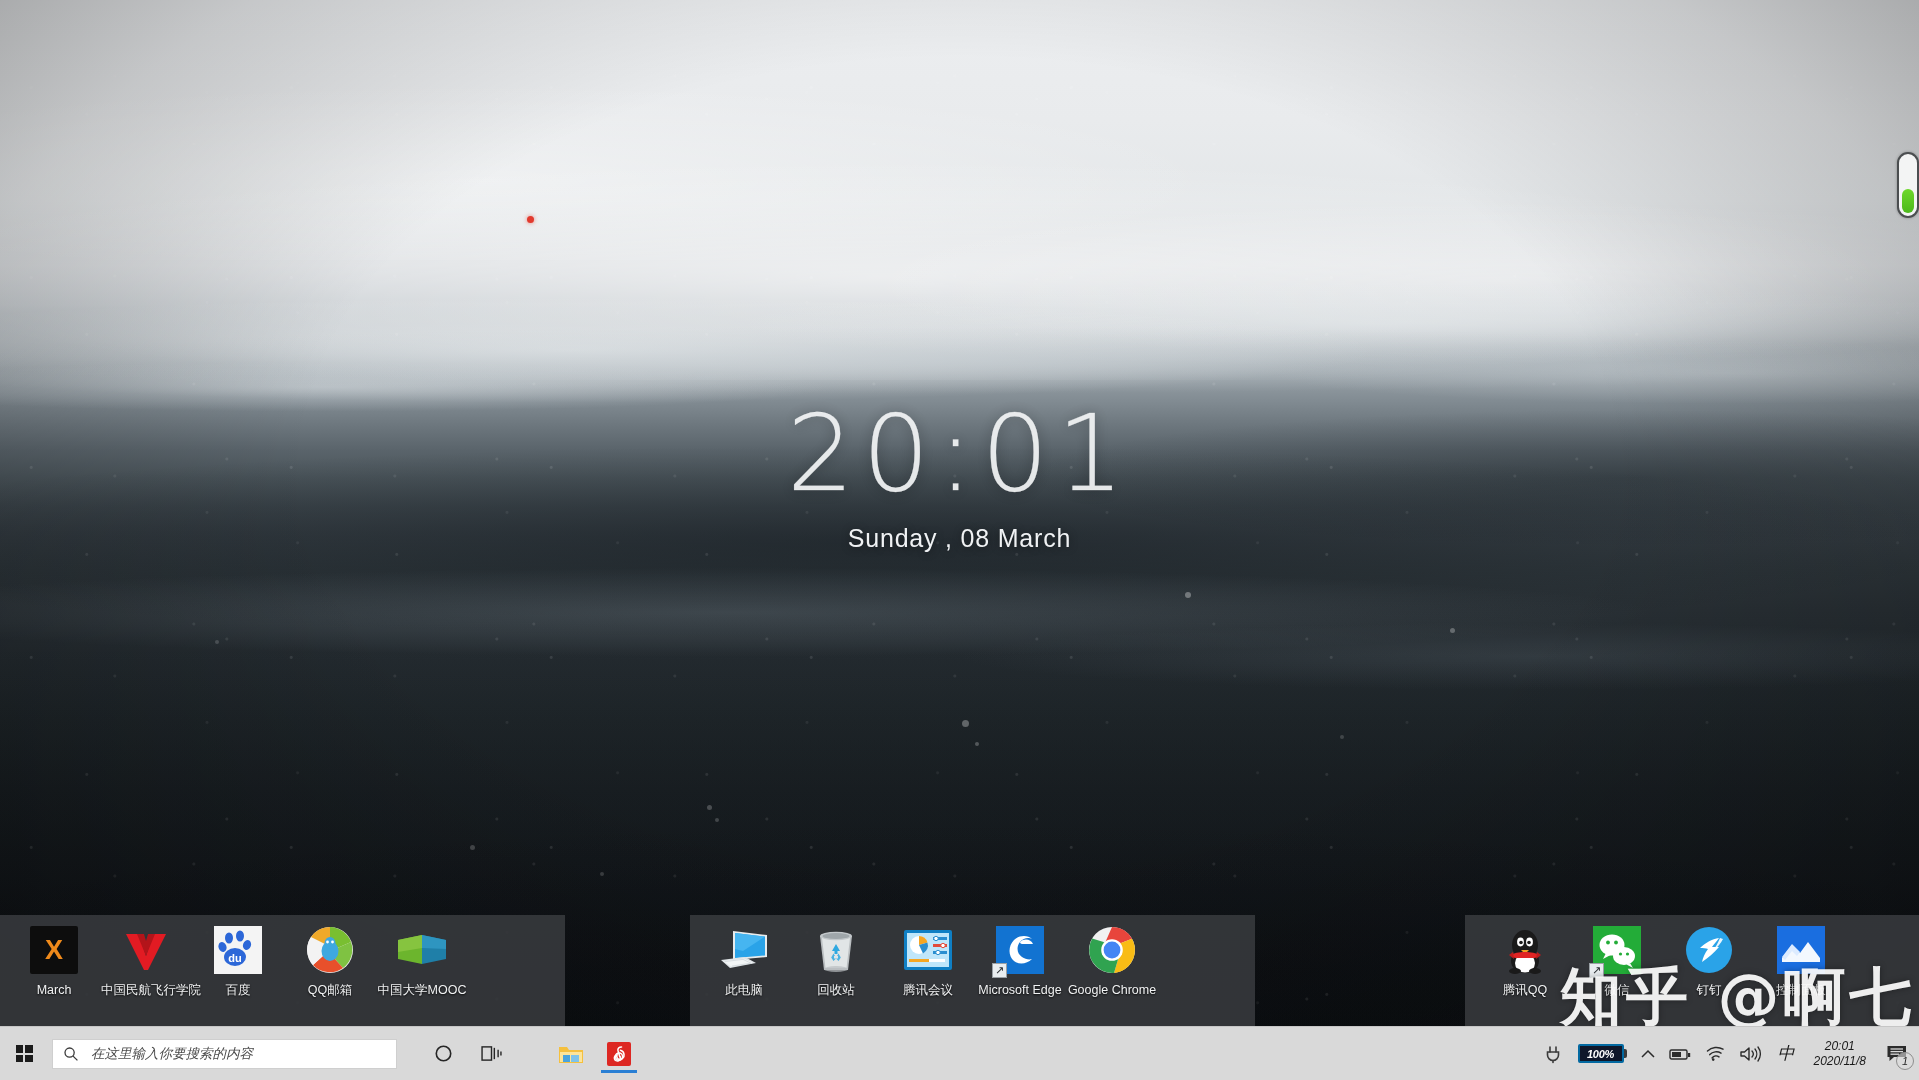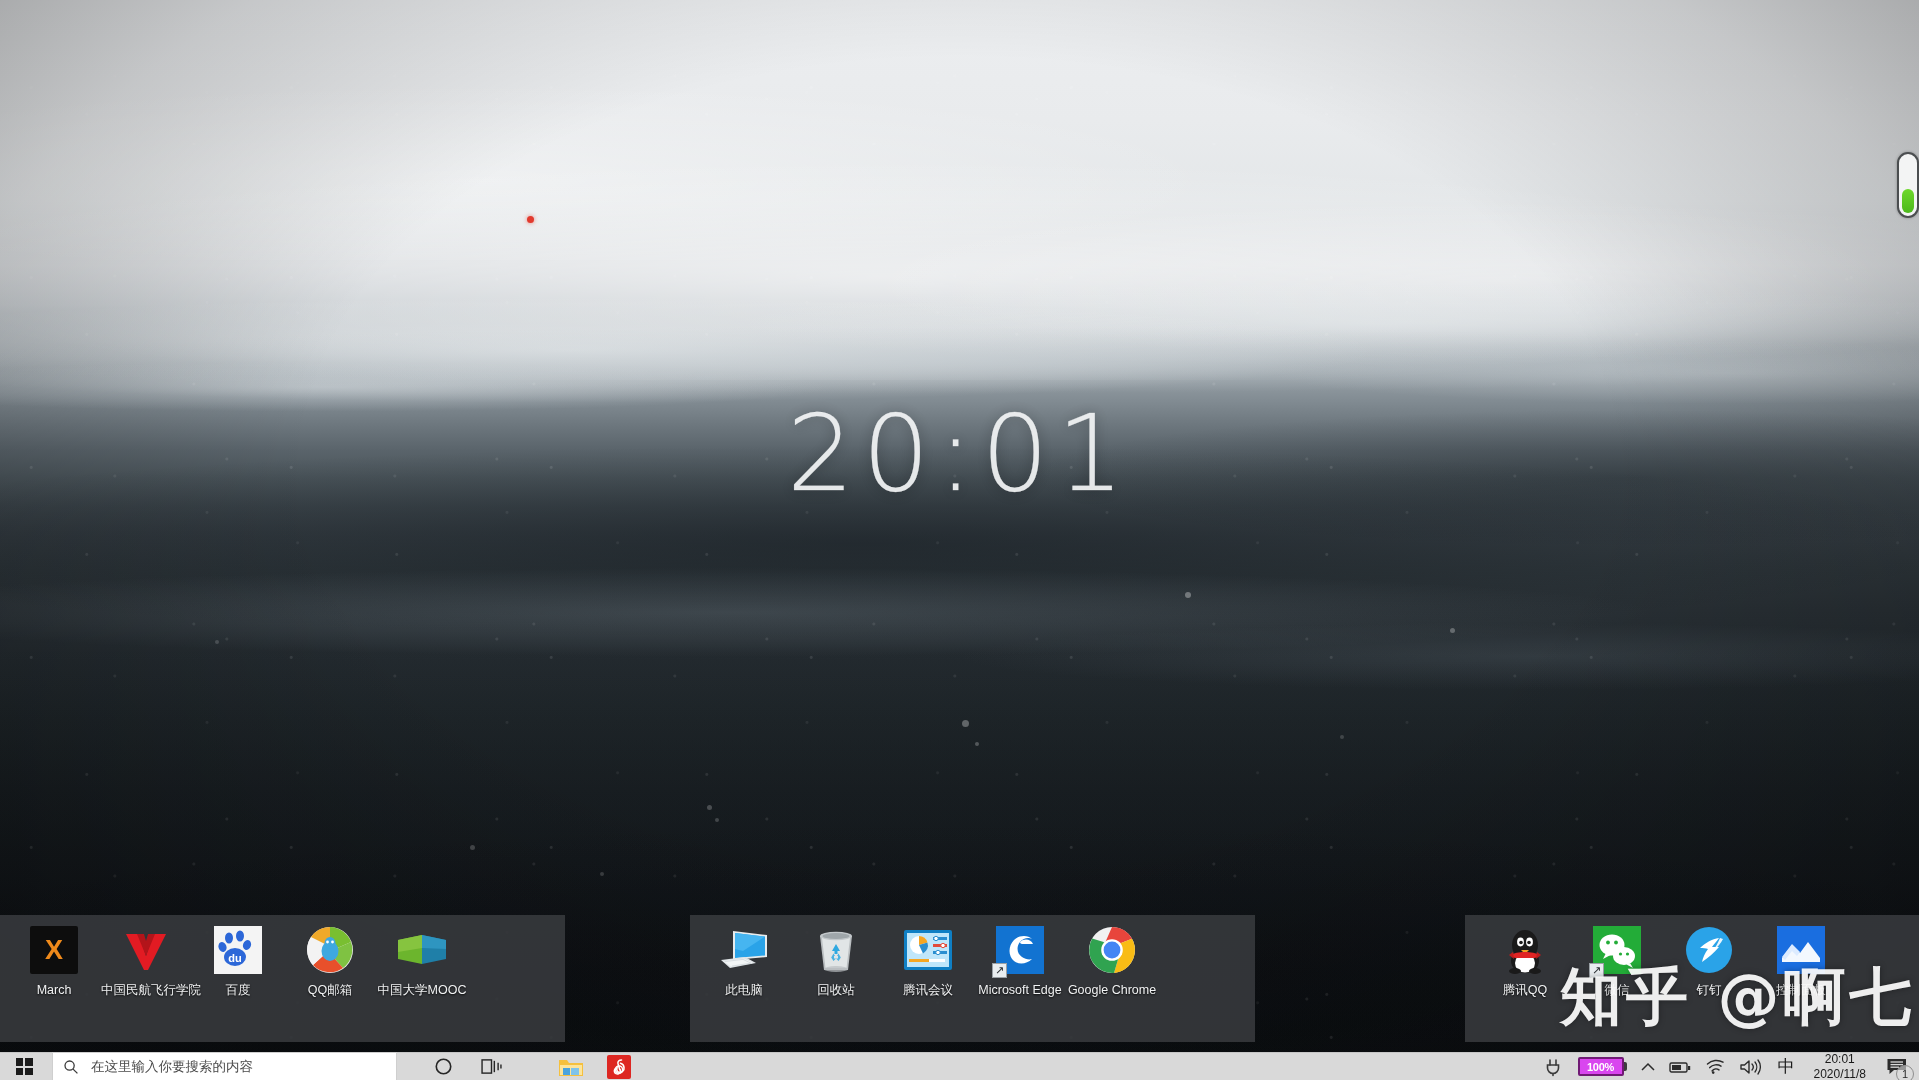--- a/index.html
+++ b/index.html
@@ -193,24 +193,25 @@
     width:15px; height:15px;
     background:#e9edf0;
     border:1px solid #9aa0a5;
     display:flex;align-items:center;justify-content:center;
     font-size:11px;color:#2b2f33; line-height:1;
   }
 
   
   #taskbar{
     position:absolute; left:0; bottom:0;
-    width:1919px; height:28px;
+    width:1919px; height:54px;
     background:#d9d9d9;
     display:flex; align-items:center;
     border-top:1px solid #c6c6c6;
+    font-style:italic;
   }
   #start-button{
     width:48px;height:38px;
     display:flex;align-items:center;justify-content:center;
   }
   #win-logo{ width:17px;height:17px; display:grid;
     grid-template-columns:1fr 1fr; grid-template-rows:1fr 1fr; gap:2px; }
   #win-logo i{ background:#1b1b1b; display:block; }
 
   #search-box{
@@ -246,23 +247,23 @@
   }
   .tray-item{
     height:38px;display:flex;align-items:center;justify-content:center;
     padding:0 7px;
     color:#1c1c1c;
   }
   #battery-pill{
     display:flex;align-items:center;gap:0;
   }
   #batt-body{
-    width:46px;height:19px;border:2px solid #701a75;border-radius:2px;
+    width:46px;height:19px;border:2px solid #0369a1;border-radius:2px;
     display:flex;align-items:center;justify-content:center;
-    background:#d946ef;
+    background:#0f172a;
   }
   #batt-pct{ font-size:11px;color:#ffffff;font-weight:bold;letter-spacing:-.3px;}
   #batt-tip{ width:3px;height:9px;background:#3c3c3c;border-radius:0 2px 2px 0;}
   #clock-tray{
     display:flex;flex-direction:column;align-items:center;justify-content:center;
     height:38px;padding:0 9px;line-height:15px;
     font-size:12px;color:#1a1a1a;
   }
   #notif-btn{
     width:44px;height:38px;display:flex;align-items:center;justify-content:center;
@@ -321,20 +322,21 @@
   <div class="bubble" style="left:470px;top:845px;width:5px;height:5px;opacity:.35"></div>
   <div class="bubble" style="left:600px;top:872px;width:4px;height:4px;opacity:.30"></div>
   <div class="bubble" style="left:215px;top:640px;width:4px;height:4px;opacity:.30"></div>
   <div class="bubble" style="left:1340px;top:735px;width:4px;height:4px;opacity:.30"></div>
 
   <div id="red-dot"></div>
 </div>
 
 <div id="clock-widget">
   <div id="clock-time">20:01</div>
+  <div id="clock-date">Sunday , 08 March</div>
 </div>
 
 <div id="edge-gauge">
   <div id="edge-gauge-fill" style="height: 38%;"></div>
 </div>
 
 <div class="fence" id="fence-left" style="left:0px;top:915px;width:565px;height:127px;padding-left:8px;">
 
   <div class="dicon">
     <div class="glyph">

